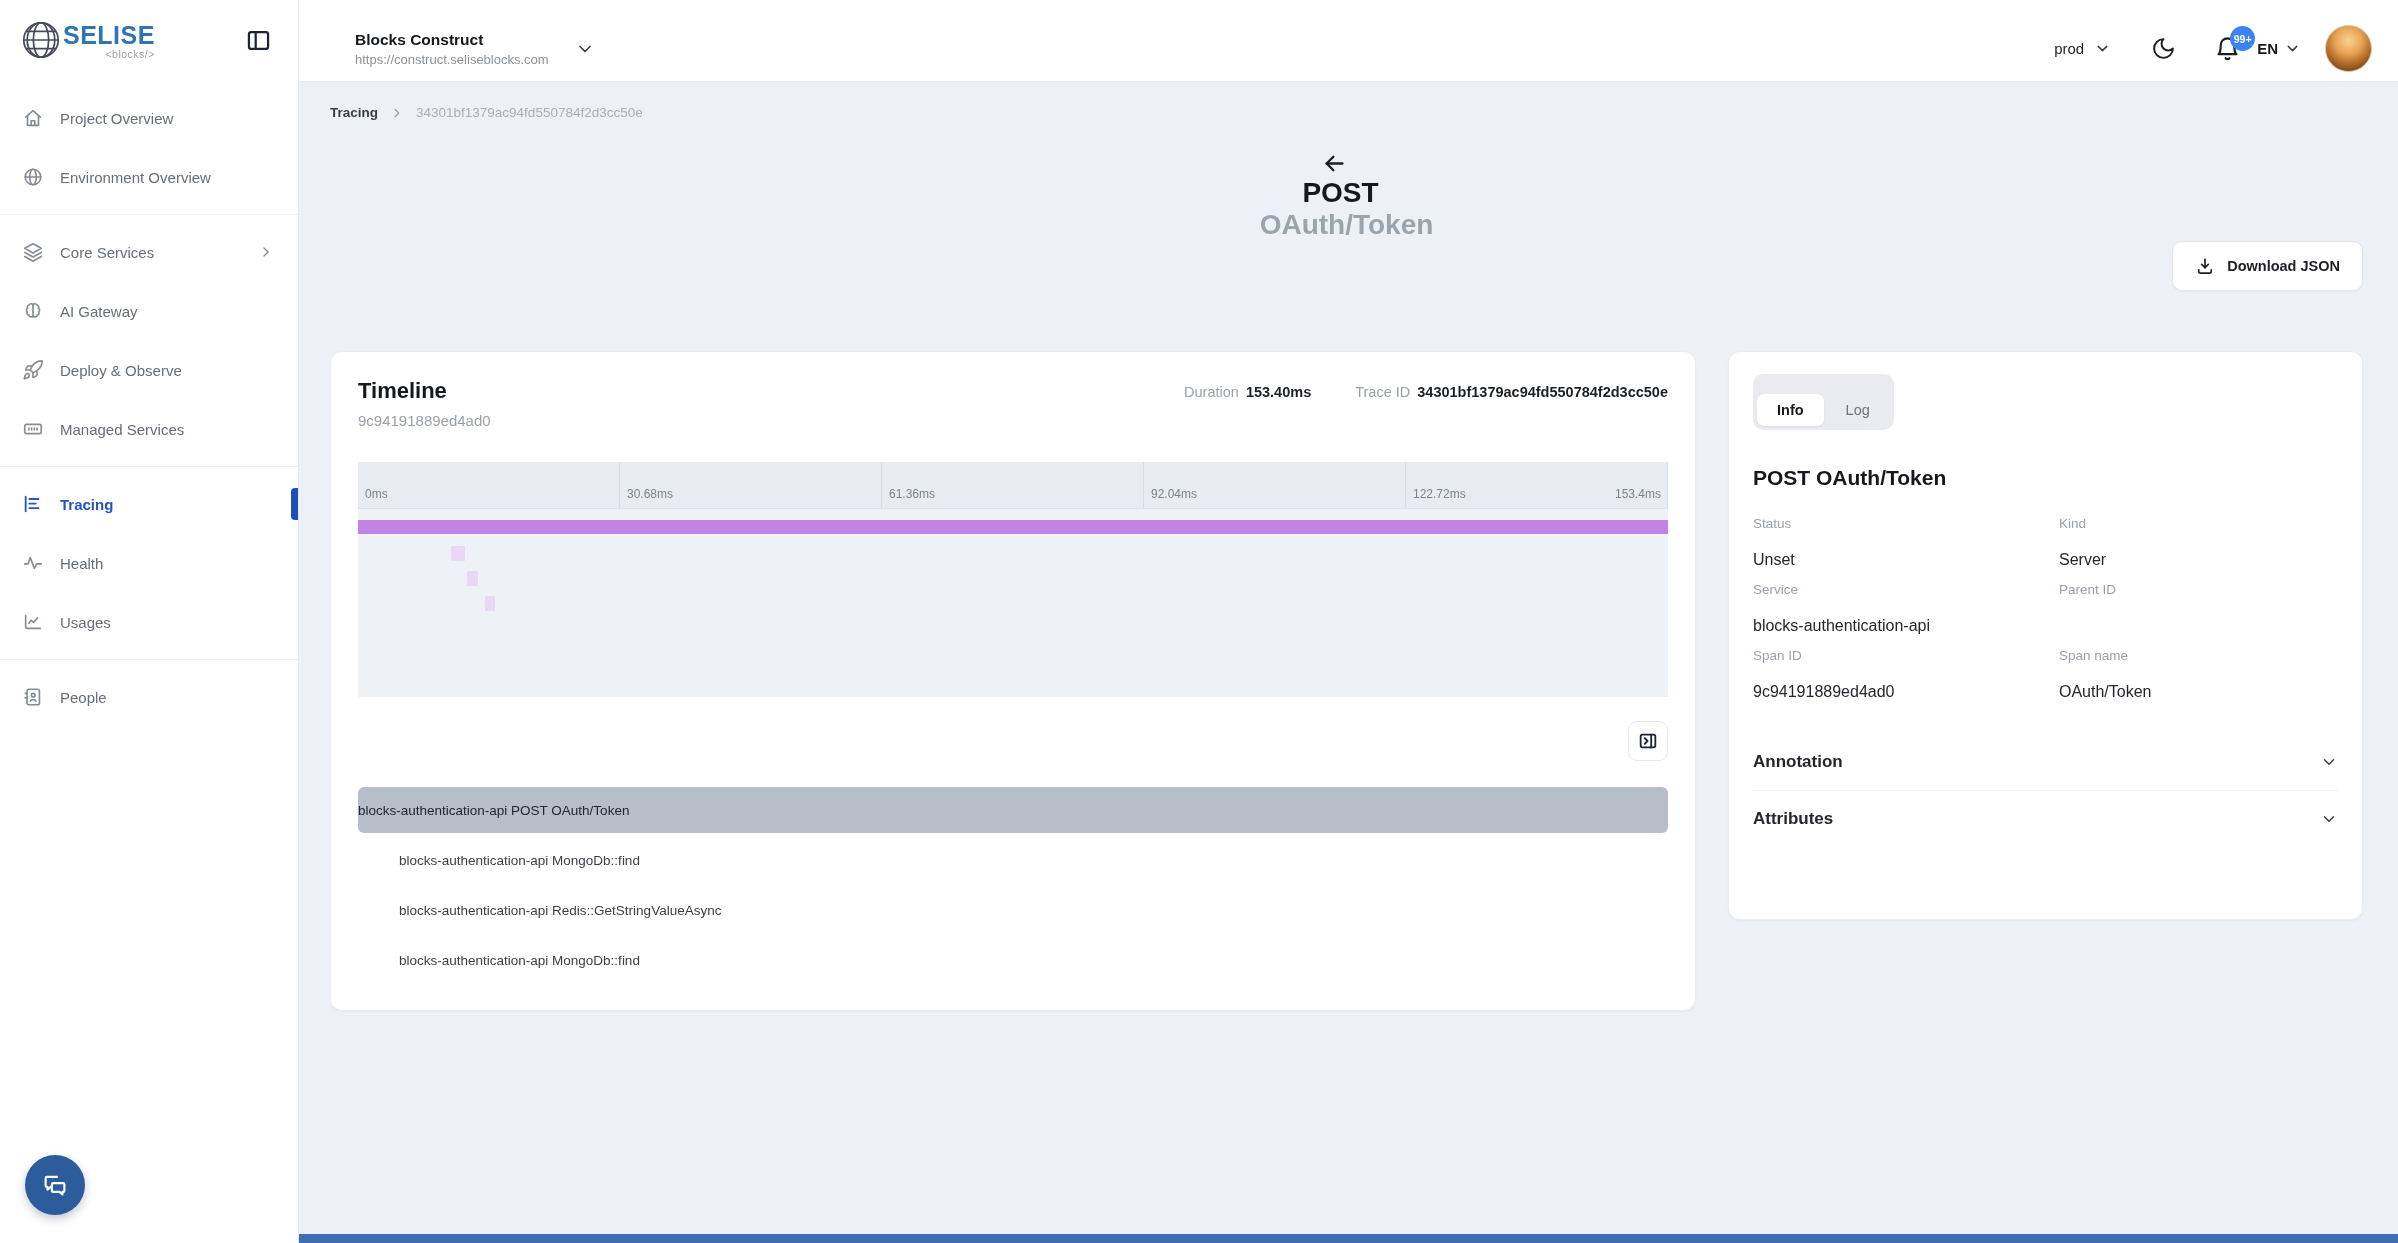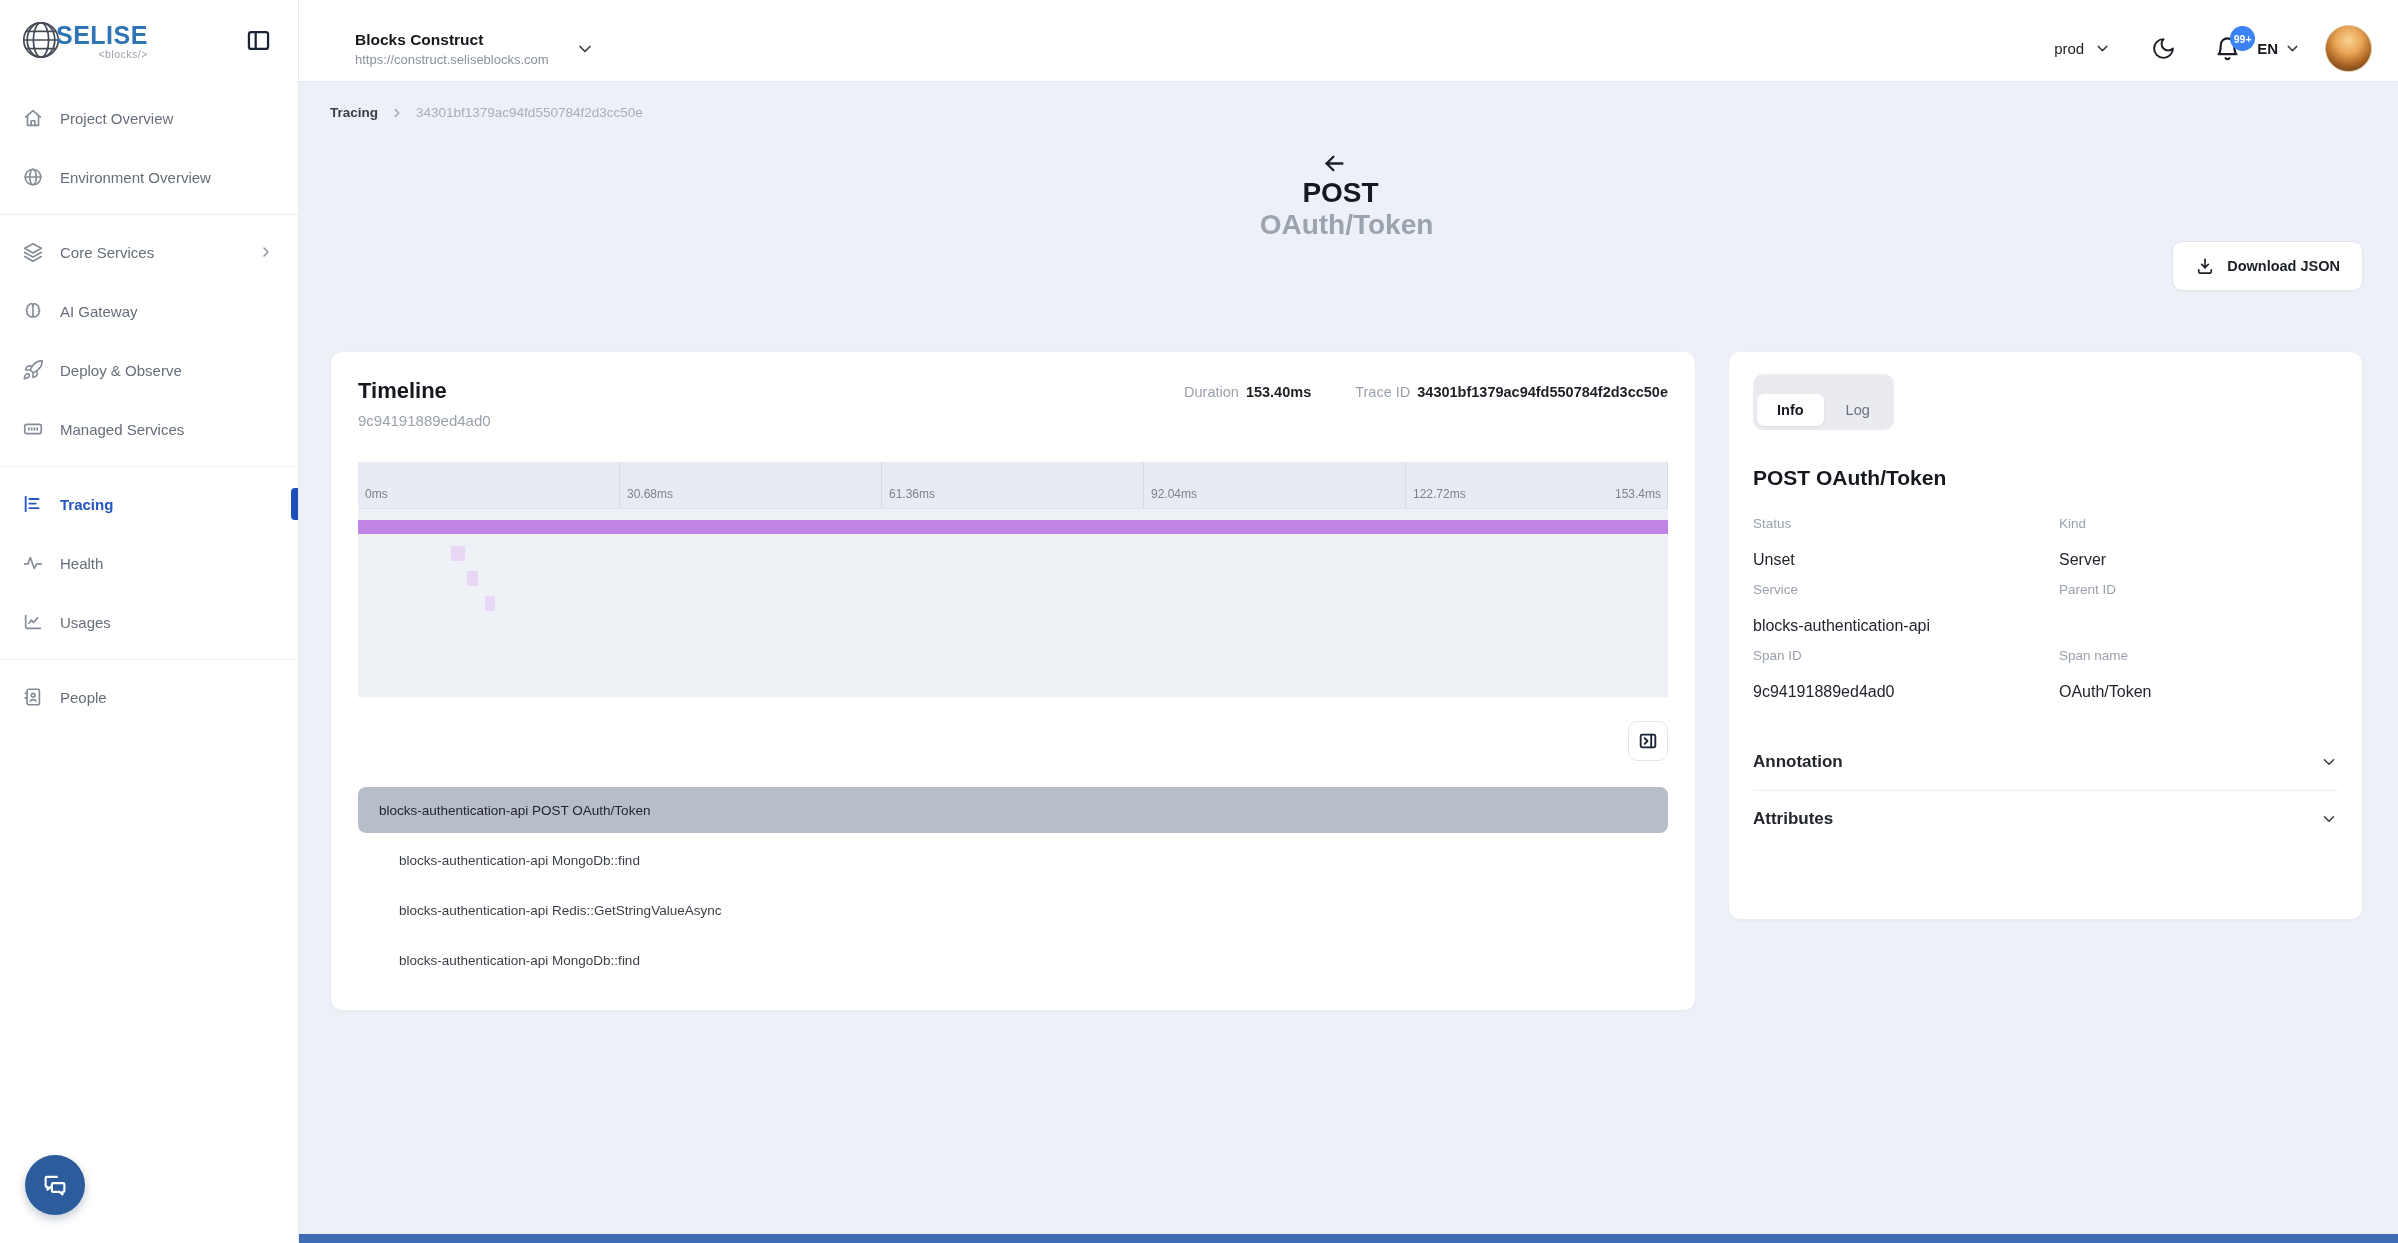--- a/index.html
+++ b/index.html
@@ -17,21 +17,21 @@
   .sidebar {
     position:absolute; left:0; top:0; bottom:0; width:299px;
     background:#ffffff; border-right:1px solid #e8eaef; z-index:5;
   }
   .logo-row {
     height:80px; display:flex; align-items:center; justify-content:space-between;
     padding:0 24px 0 18px;
   }
   .logo { display:flex; align-items:center; gap:2px; }
   .logo-globe { margin-right:-10px; }
-  .logo-textwrap { display:flex; flex-direction:column; align-items:flex-end; }
+  .logo-textwrap { display:flex; flex-direction:column; align-items:flex-end;margin-left:7px; }
   .logo-name { font-size:25px; font-weight:700; color:#2f74b5; letter-spacing:.5px; }
   .logo-tagline { font-size:10.5px; color:#9aa1ac; margin-top:-2px; letter-spacing:.5px; }
   .panel-toggle { background:none; border:none; cursor:pointer; color:#1b2436; padding:2px; }
 
   .nav { padding-top:16px; }
   .nav-item {
     position:relative; height:44px; margin:0 0 15px 0;
     display:flex; align-items:center; gap:16px; padding:0 24px 0 22px;
     color:#666e79; font-size:15px; cursor:pointer;
   }
@@ -128,21 +128,21 @@
   .expand-btn {
     width:40px; height:40px; background:#fff; border:1px solid #e4e8ee; border-radius:9px;
     display:flex; align-items:center; justify-content:center; cursor:pointer; color:#1b2436;
   }
 
   .span-list { margin-top:26px; }
   .span-row {
     height:46px; display:flex; align-items:center; border-radius:8px;
     font-size:13.5px; color:#3a3f47; margin-bottom:4px; cursor:pointer;
   }
-  .span-row.selected { background:#b7bec9; color:#23262e; padding-left:21px; }
+  .span-row.selected { background:#b7bec9; color:#23262e; padding-left:0;border-radius:6px; }
   .span-row.indent { padding-left:41px; }
 
   
   .seg-control {
     display:inline-flex; background:#e9ebf0; border-radius:10px; padding:4px; gap:2px;
   }
   .seg-tab {
     border:none; background:none; font-family:inherit; cursor:pointer;
     font-size:14.5px; padding:8px 20px; color:#6d747e; border-radius:7px;margin-top:16px;
   }

